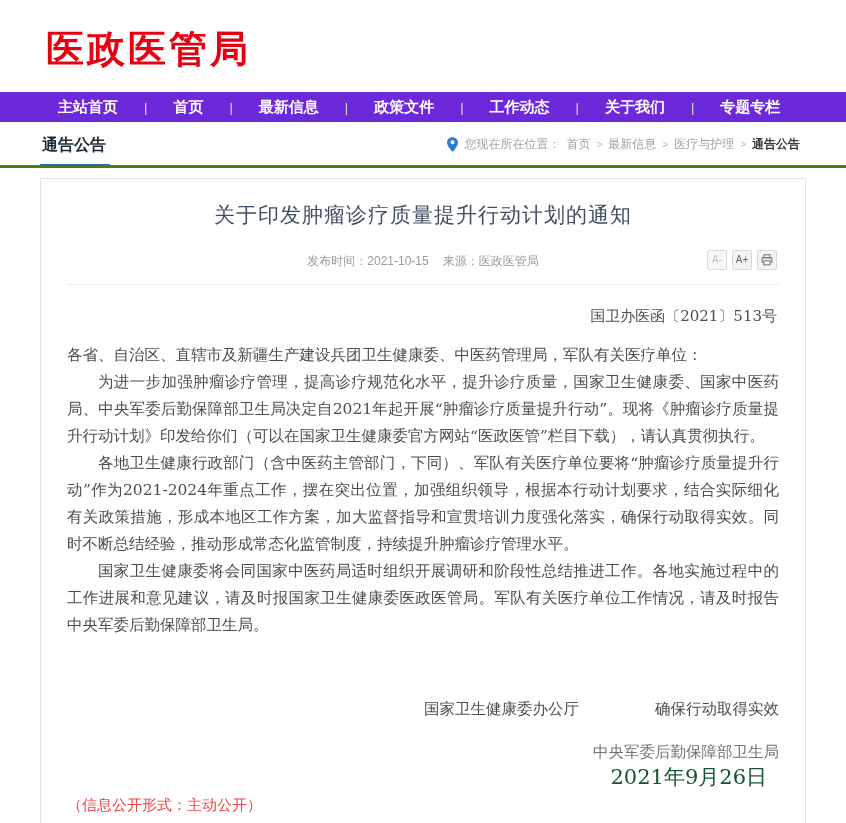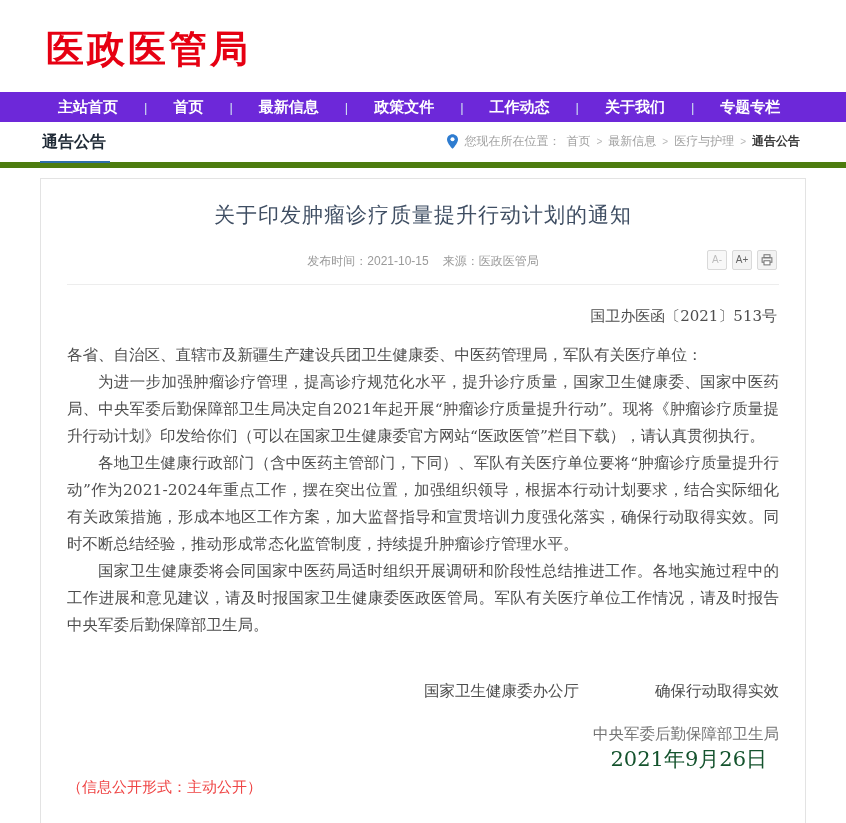--- a/index.html
+++ b/index.html
@@ -14,21 +14,21 @@
 
   
   .nav { height:30px; background:#6d28d9; display:flex; align-items:center;
          padding-left:58px; }
   .nav-item { color:#fff; font-size:15px; font-weight:bold; cursor:pointer;
               white-space:nowrap; }
   .nav-sep { color:#cfe0f2; font-size:13px; margin:0 26px; font-weight:normal; }
 
   
   .crumb-row { height:40px; margin-top:6px; padding:0 40px; position:relative;
-               border-bottom:6px solid #4d7c0f; display:flex; align-items:flex-end;
+               border-bottom:3px solid #4d7c0f; display:flex; align-items:flex-end;
                justify-content:space-between;text-align:right; }
   .section-title { font-size:16px; font-weight:bold; color:#1f2a36; padding:0 4px 8px 2px;
                    border-bottom:2px solid #2f6ea8; margin-bottom:-1px; }
   .breadcrumb { display:flex; align-items:center; font-size:12px; color:#a0a0a0;
                 padding-bottom:12px; }
   .breadcrumb .pin { width:11px; height:15px; margin-right:6px; }
   .crumb { color:#a0a0a0; margin:0 6px; cursor:pointer; }
   .crumb-sep { color:#b9b9b9; font-size:10px; }
   .crumb.current { color:#3a3a3a; font-weight:bold; cursor:default; }
 
@@ -48,21 +48,21 @@
   .tool-btn svg { width:12px; height:12px; }
   .divider { border-bottom:1px solid #ededed; margin-top:12px; }
 
   .doc-number { text-align:right; font-family:"DejaVu Serif", serif; font-size:15px;
                 color:#4d4d4d; margin:22px 2px 16px 0; }
 
   .doc-body p { font-family:"DejaVu Serif", serif; font-size:15.5px; color:#4d4d4d;
                 line-height:27px; text-align:justify; }
   .doc-body p.indent { text-indent:2em; }
 
-  .sig-row1 { display:flex; justify-content:flex-end; gap:76px; margin-top:42px;
+  .sig-row1 { display:flex; justify-content:flex-end; gap:76px; margin-top:60px;
               font-family:"DejaVu Serif", serif; font-size:15.5px; color:#4d4d4d; }
   .sig-row2 { text-align:right; margin-top:22px; font-family:"DejaVu Serif", serif;
               font-size:15.5px; color:#737373; }
   .sig-date { text-align:right; margin-top:0; padding-right:12px;
               font-family:"DejaVu Serif", serif; font-size:21px; color:#14532d; }
   .footnote { margin-top:5px; font-family:"DejaVu Serif", serif; font-size:15px;
               color:#ef4444; }
 </style>
 </head>
 <body>

